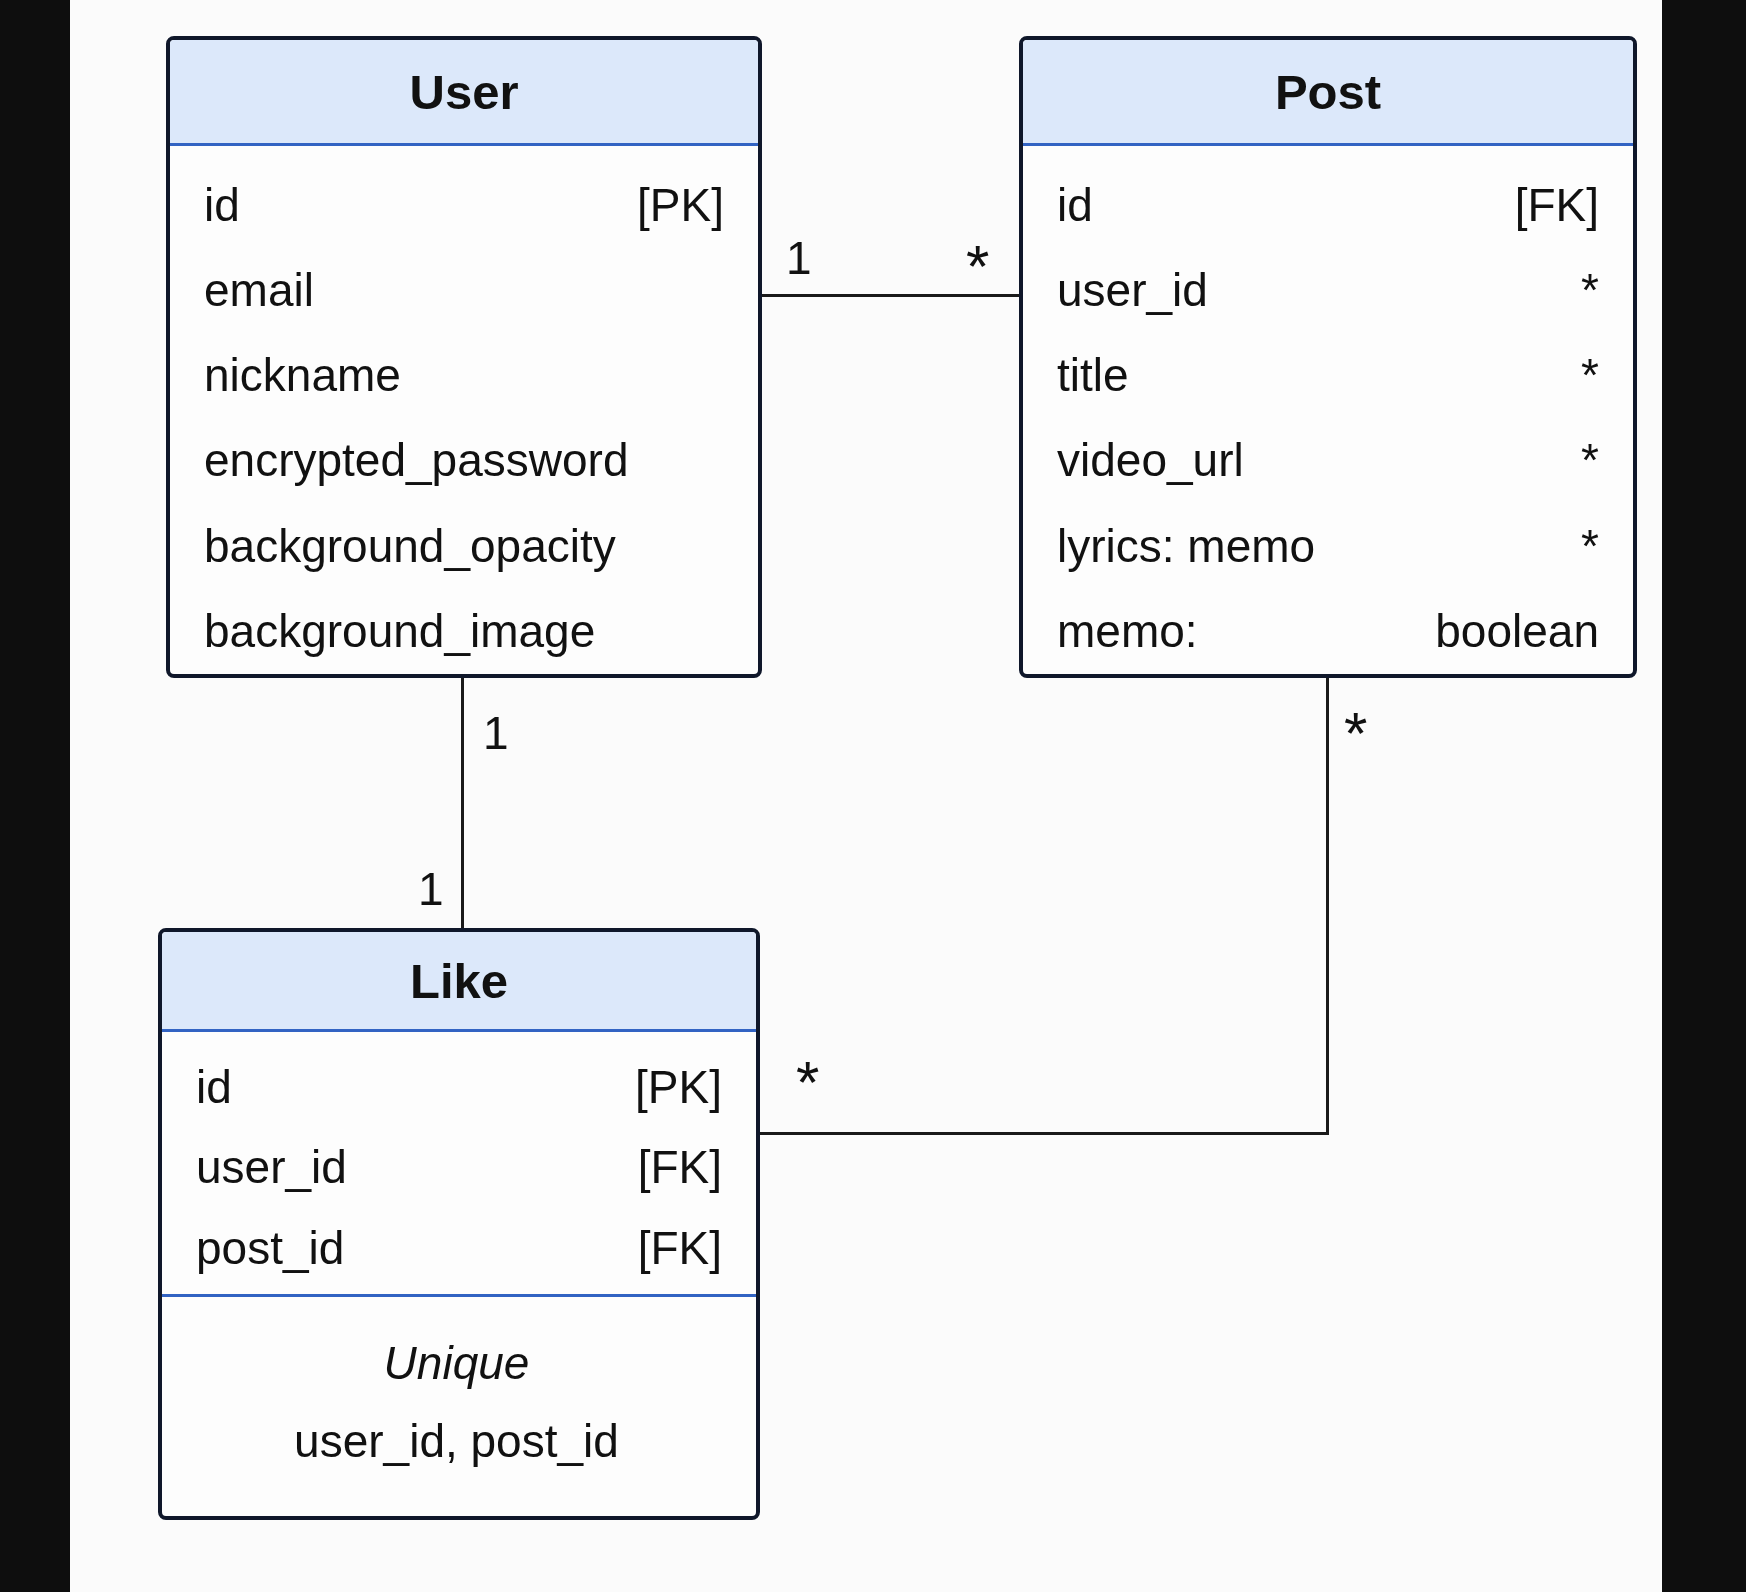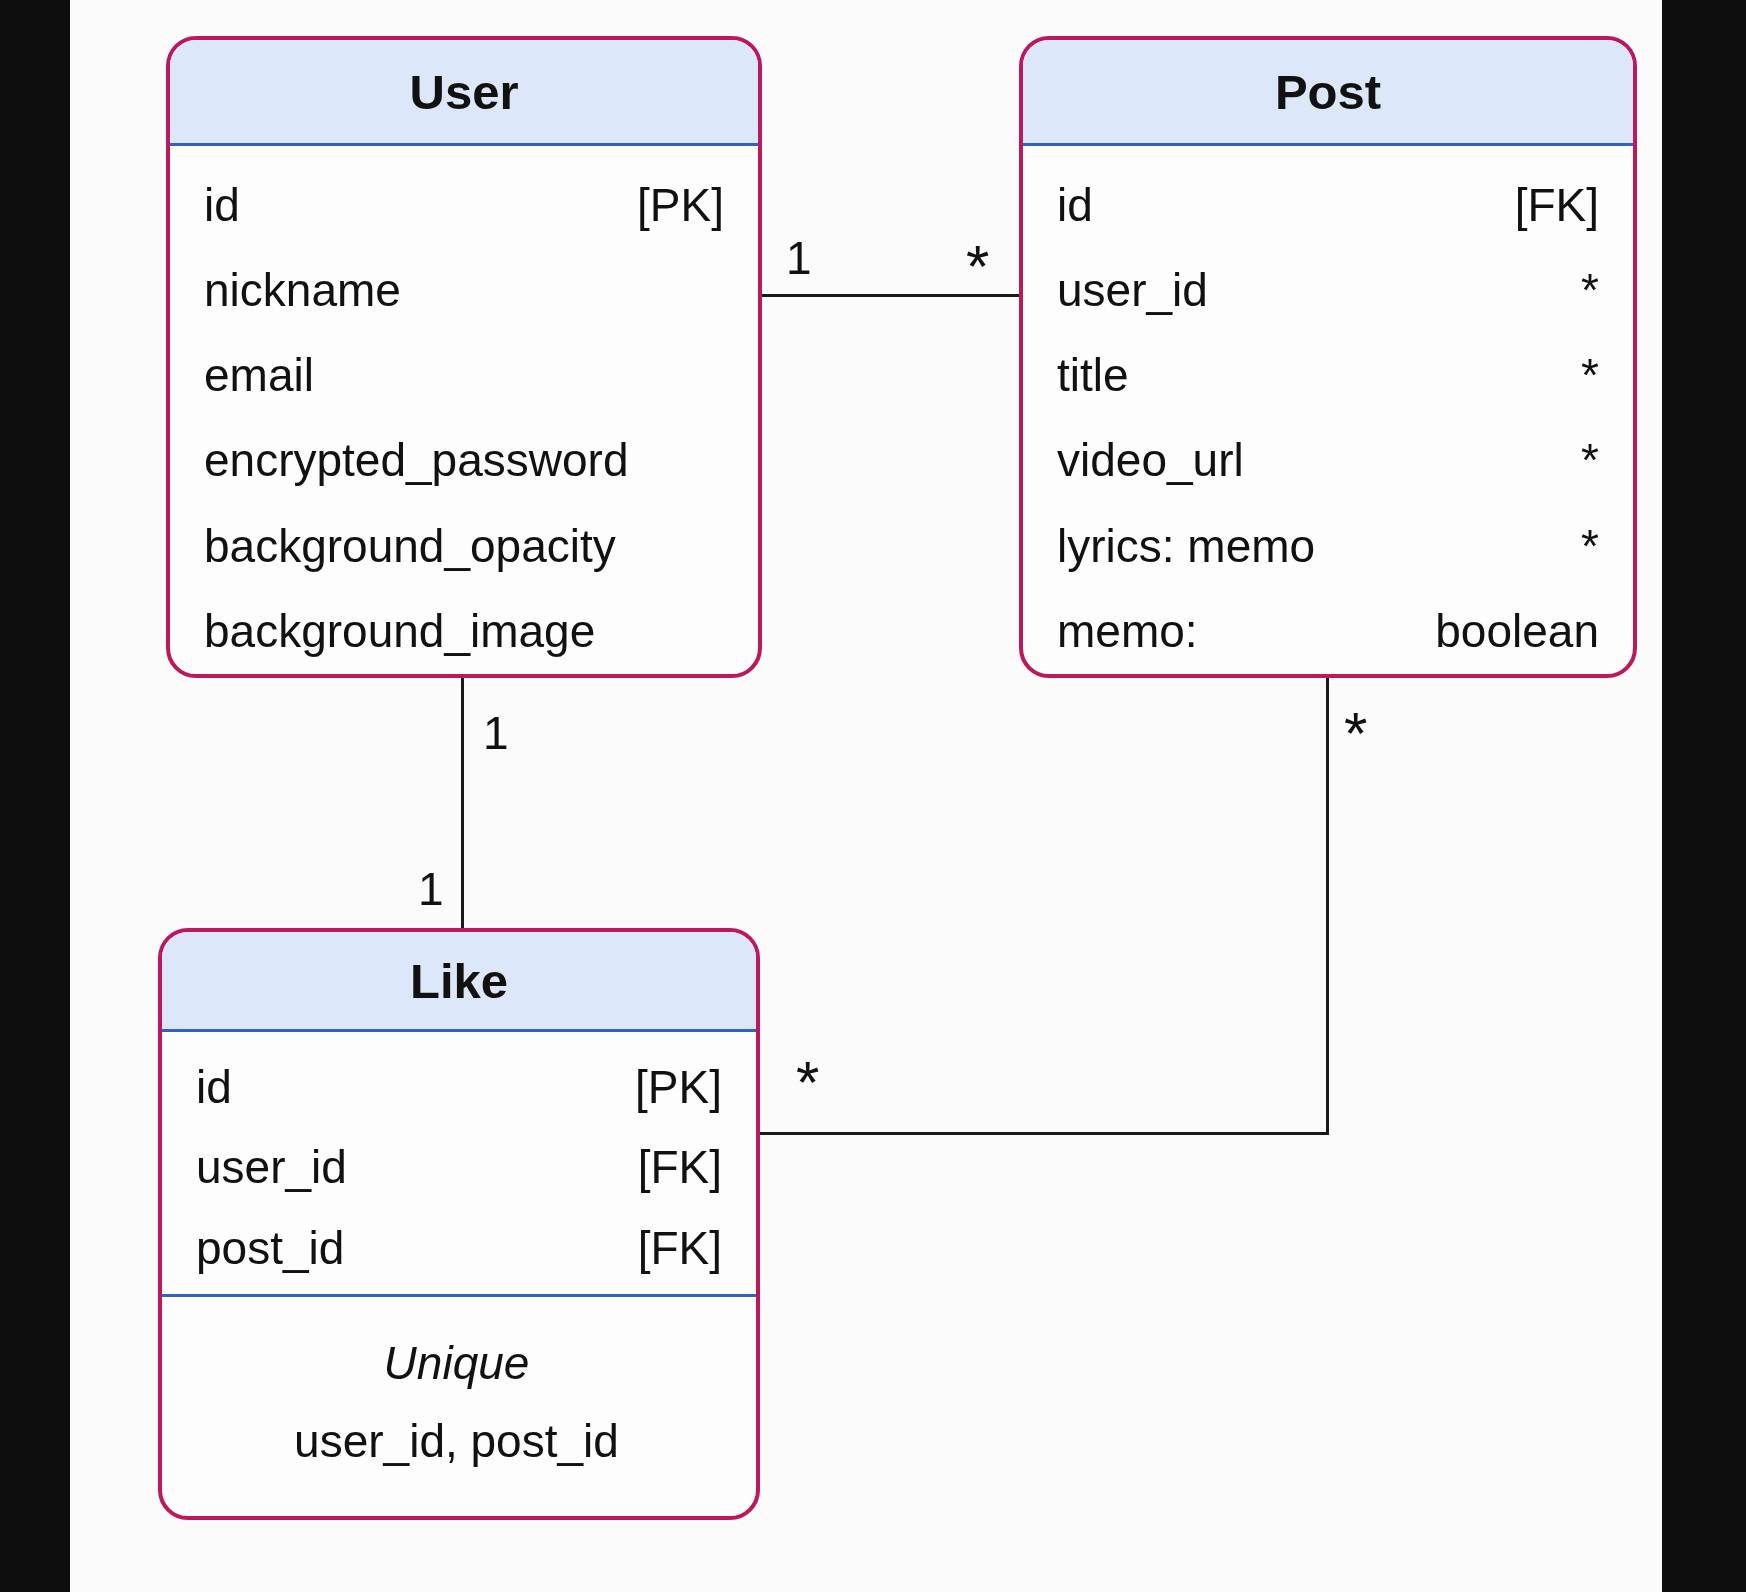--- a/index.html
+++ b/index.html
@@ -12,22 +12,22 @@
     overflow:hidden;
   }
   #canvas{
     position:absolute;left:70px;top:0;width:1592px;height:1592px;
     background:#fbfbfb;
   }
   .entity{
     position:absolute;
     box-sizing:border-box;
     background:#fdfdfd;
-    border:4px solid #be185d;
-    border-radius:30px;
+    border:4px solid #0f172a;
+    border-radius:8px;
     overflow:hidden;
   }
   .entity-header{
     box-sizing:border-box;
     width:100%;
     background:#dce8fa;
     border-bottom:3px solid #3263c3;
     display:flex;align-items:center;justify-content:center;
     font-weight:bold;
     font-size:49px;
@@ -73,25 +73,25 @@
     <div class="entity" style="left:96px;top:36px;width:596px;height:642px;">
       <div class="entity-header" style="height:106px;">
         <span>User</span>
       </div>
       <div class="entity-body" style="height:525px;">
         <div class="field-row">
           <span class="f-name">id</span>
           <span class="f-annot">[PK]</span>
         </div>
         <div class="field-row">
-          <span class="f-name">nickname</span>
+          <span class="f-name">email</span>
           <span class="f-annot"></span>
         </div>
         <div class="field-row">
-          <span class="f-name">email</span>
+          <span class="f-name">nickname</span>
           <span class="f-annot"></span>
         </div>
         <div class="field-row">
           <span class="f-name">encrypted_password</span>
           <span class="f-annot"></span>
         </div>
         <div class="field-row">
           <span class="f-name">background_opacity</span>
           <span class="f-annot"></span>
         </div>

